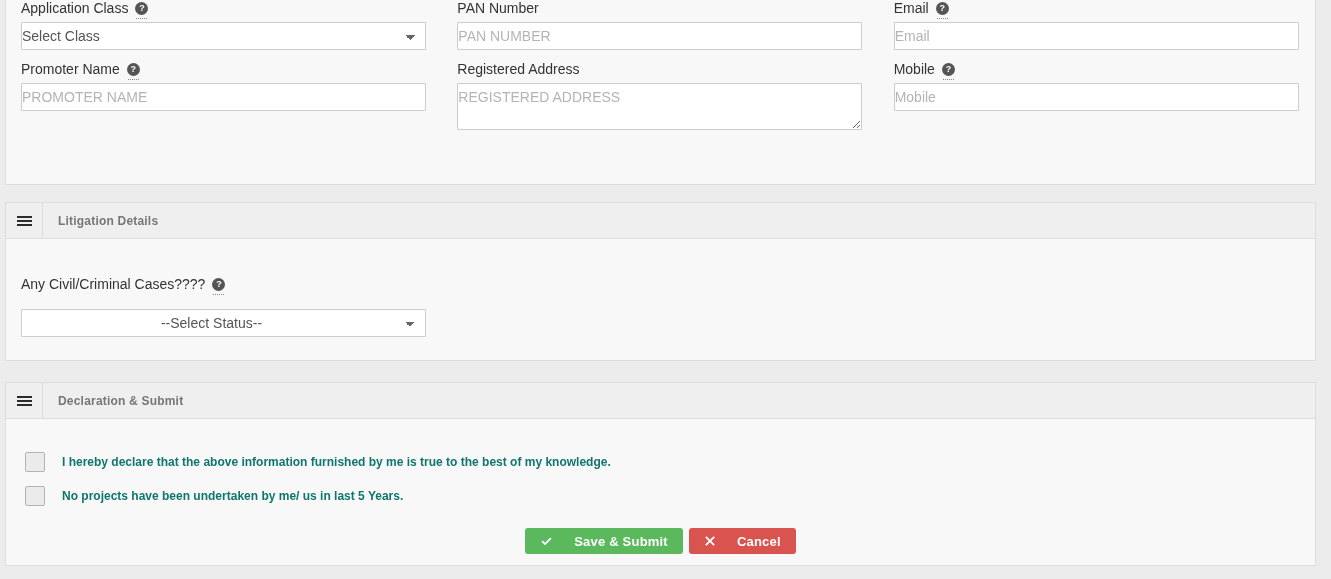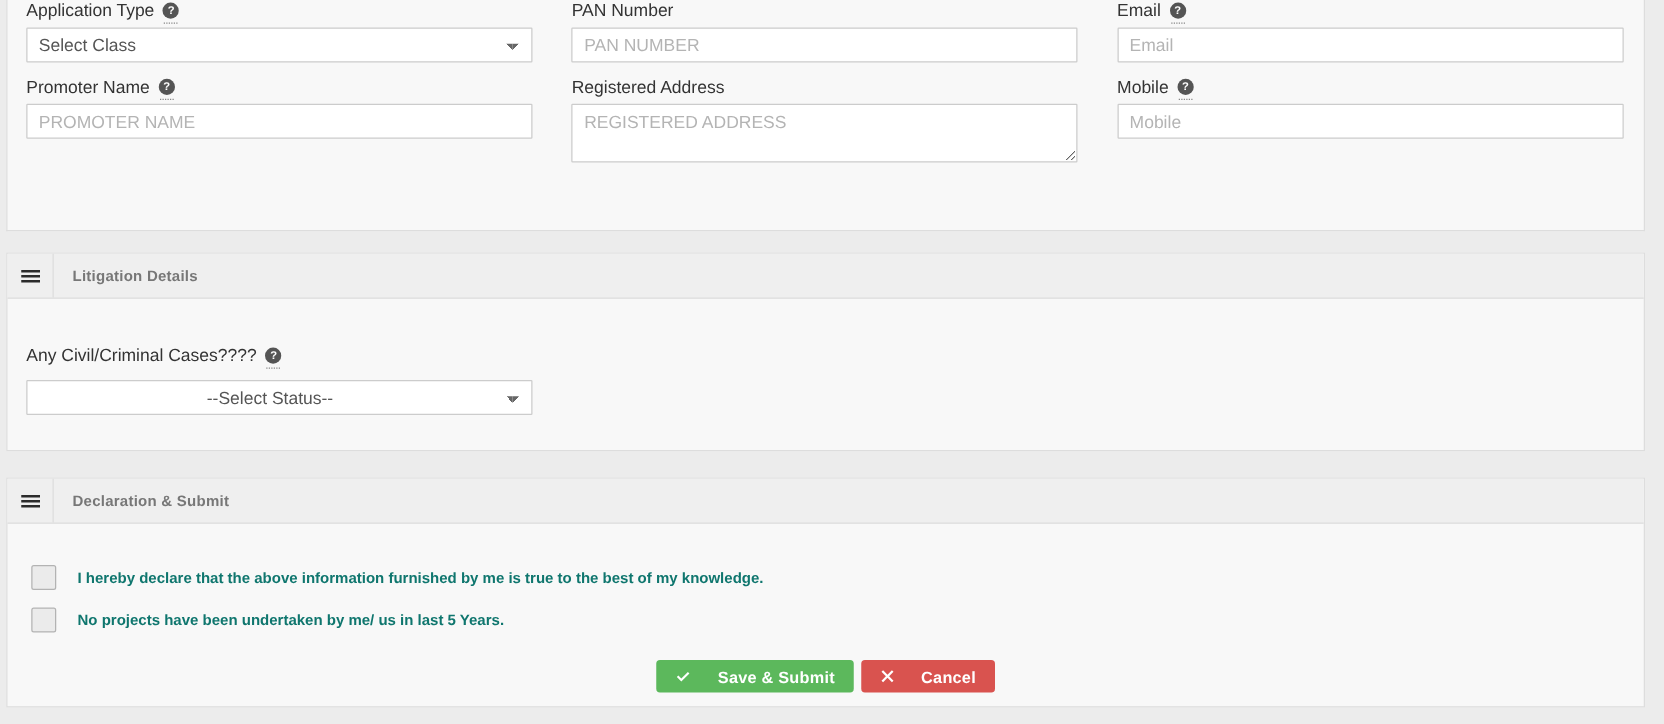--- a/index.html
+++ b/index.html
@@ -102,21 +102,21 @@
     position: absolute;
     left: 1px; right: 1px;
     bottom: -4px;
     border-bottom: 1px dotted #888888;
   }
 
   .input-ctl {
     display: block;
     width: 405px;
     height: 28px;
-    padding: 4px 9px;
+    padding: 4px 0;
     font-size: 14px;
     font-family: "Liberation Sans", sans-serif;
     color: #555555;
     background: #ffffff;
     border: 1px solid #cccccc;
     border-radius: 1px;
     outline: none;
   }
   .input-ctl::placeholder { color: #b4b4b4; }
 
@@ -138,21 +138,21 @@
   }
 
   textarea.input-ctl {
     height: 47px;
     resize: vertical;
     line-height: 18px;
   }
 
   
   .litigation-body { padding: 36px 15px 0 15px; }
-  .lit-label { margin-bottom: 11px; }
+  .lit-label { margin-bottom: 16px; }
   .lit-select { width: 405px; text-align: center; }
 
   
   .declare-body { padding: 26px 0 0 0; }
   .chk-row {
     display: flex;
     align-items: center;
     padding-left: 19px;
     height: 34px;
   }
@@ -206,21 +206,21 @@
 
 <div class="page">
 
   <div class="panel panel-details">
     <div class="panel-body">
 
       <div class="form-row" style="top:0px;">
 
         <div class="col">
           <div class="field-label">
-            <span>Application Type</span>
+            <span>Application Class</span>
             <span class="help-icon">?</span>
           </div>
           <select class="input-ctl">
             <option>Select Class</option>
           </select>
         </div>
 
         <div class="col">
           <div class="field-label">
             <span>PAN Number</span>

